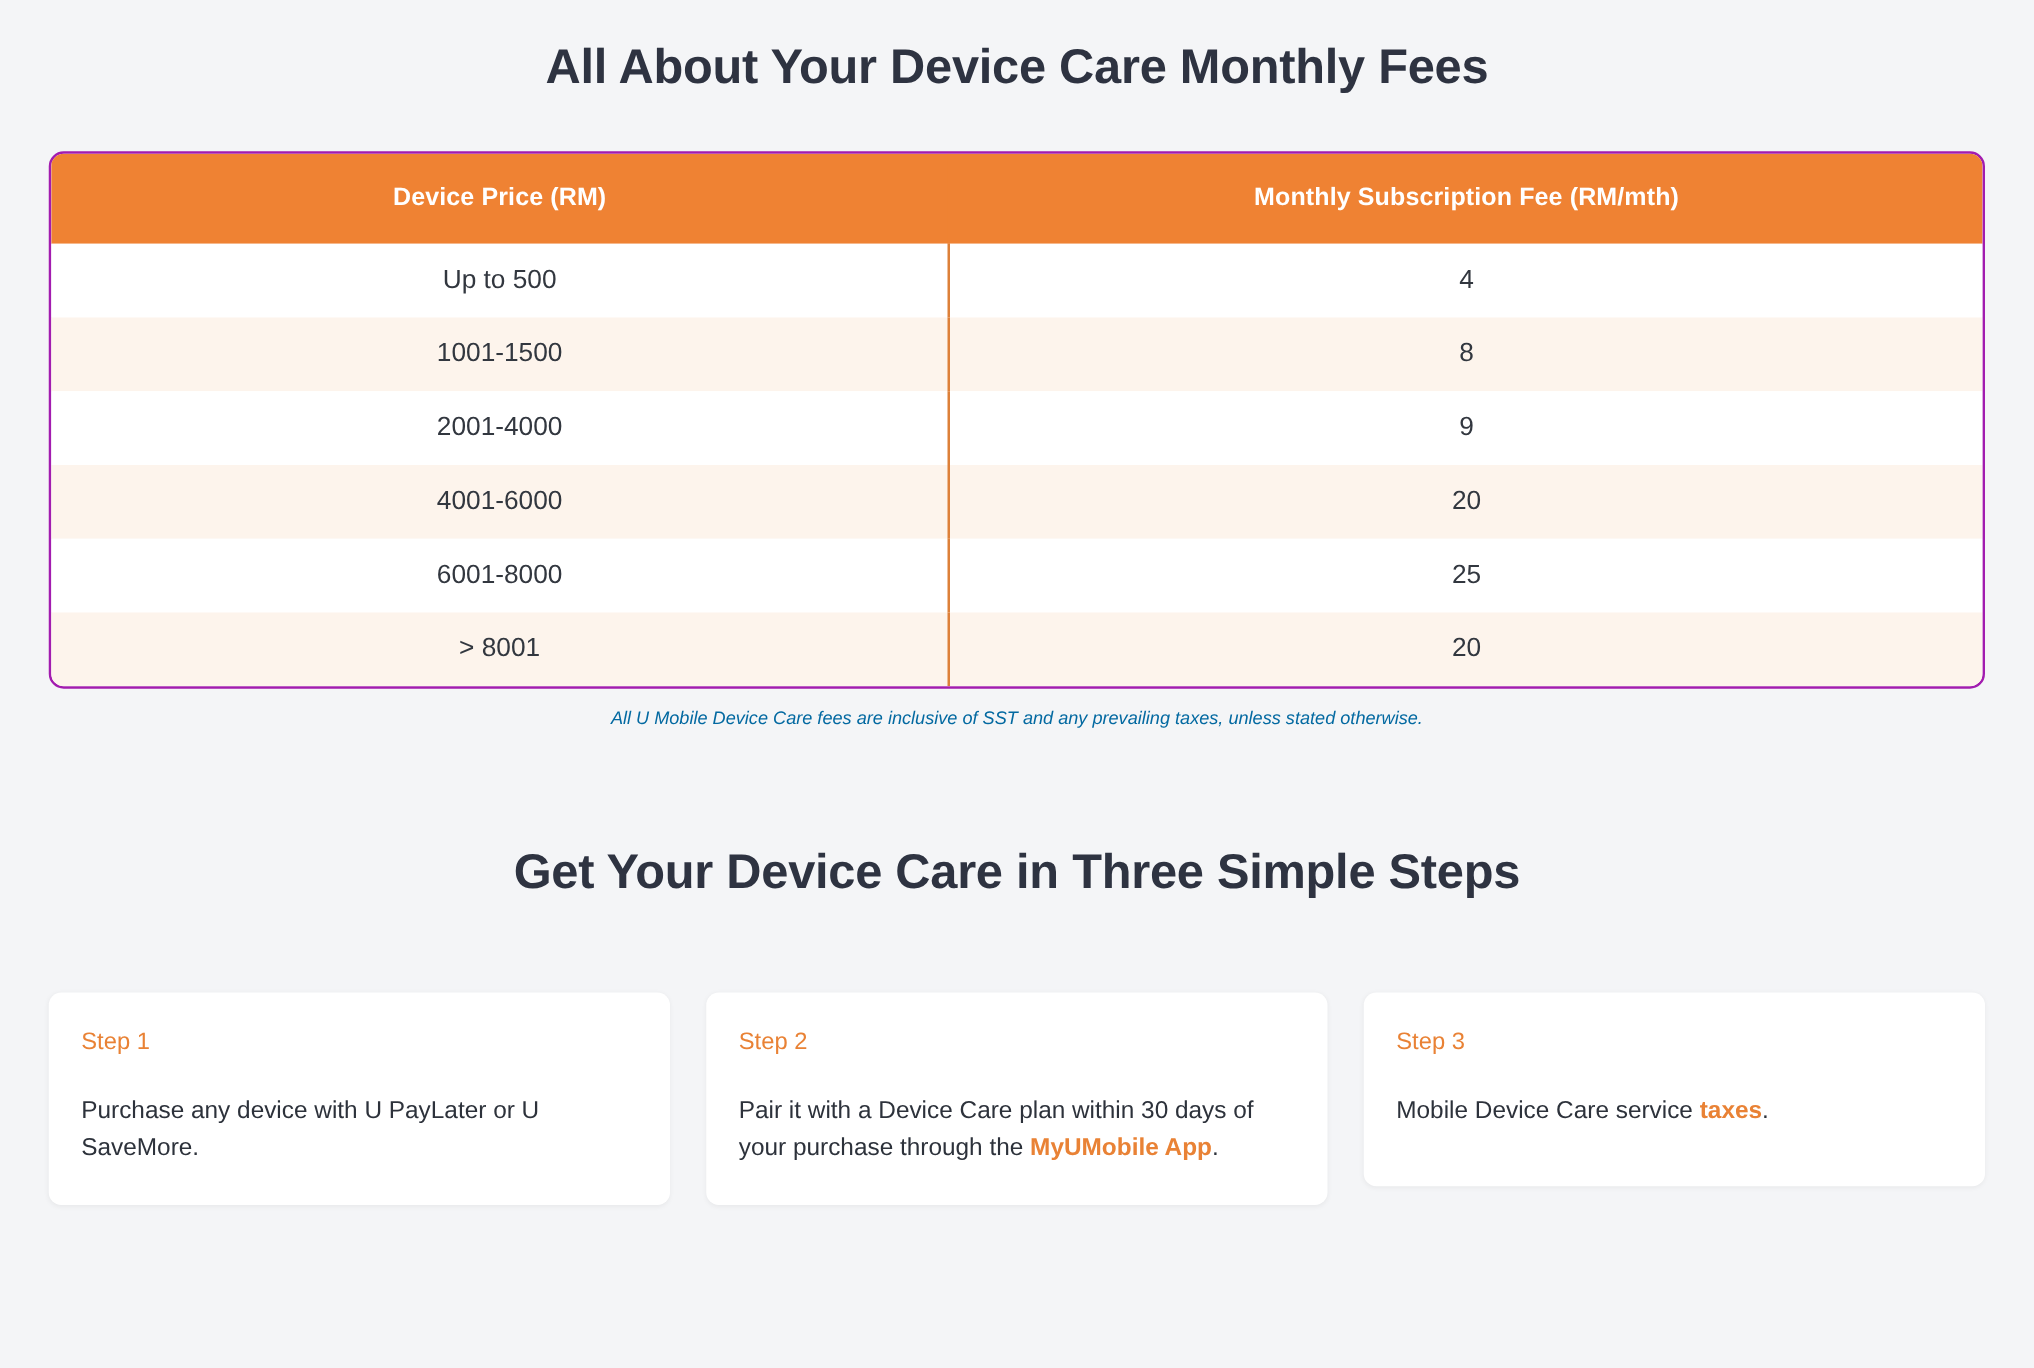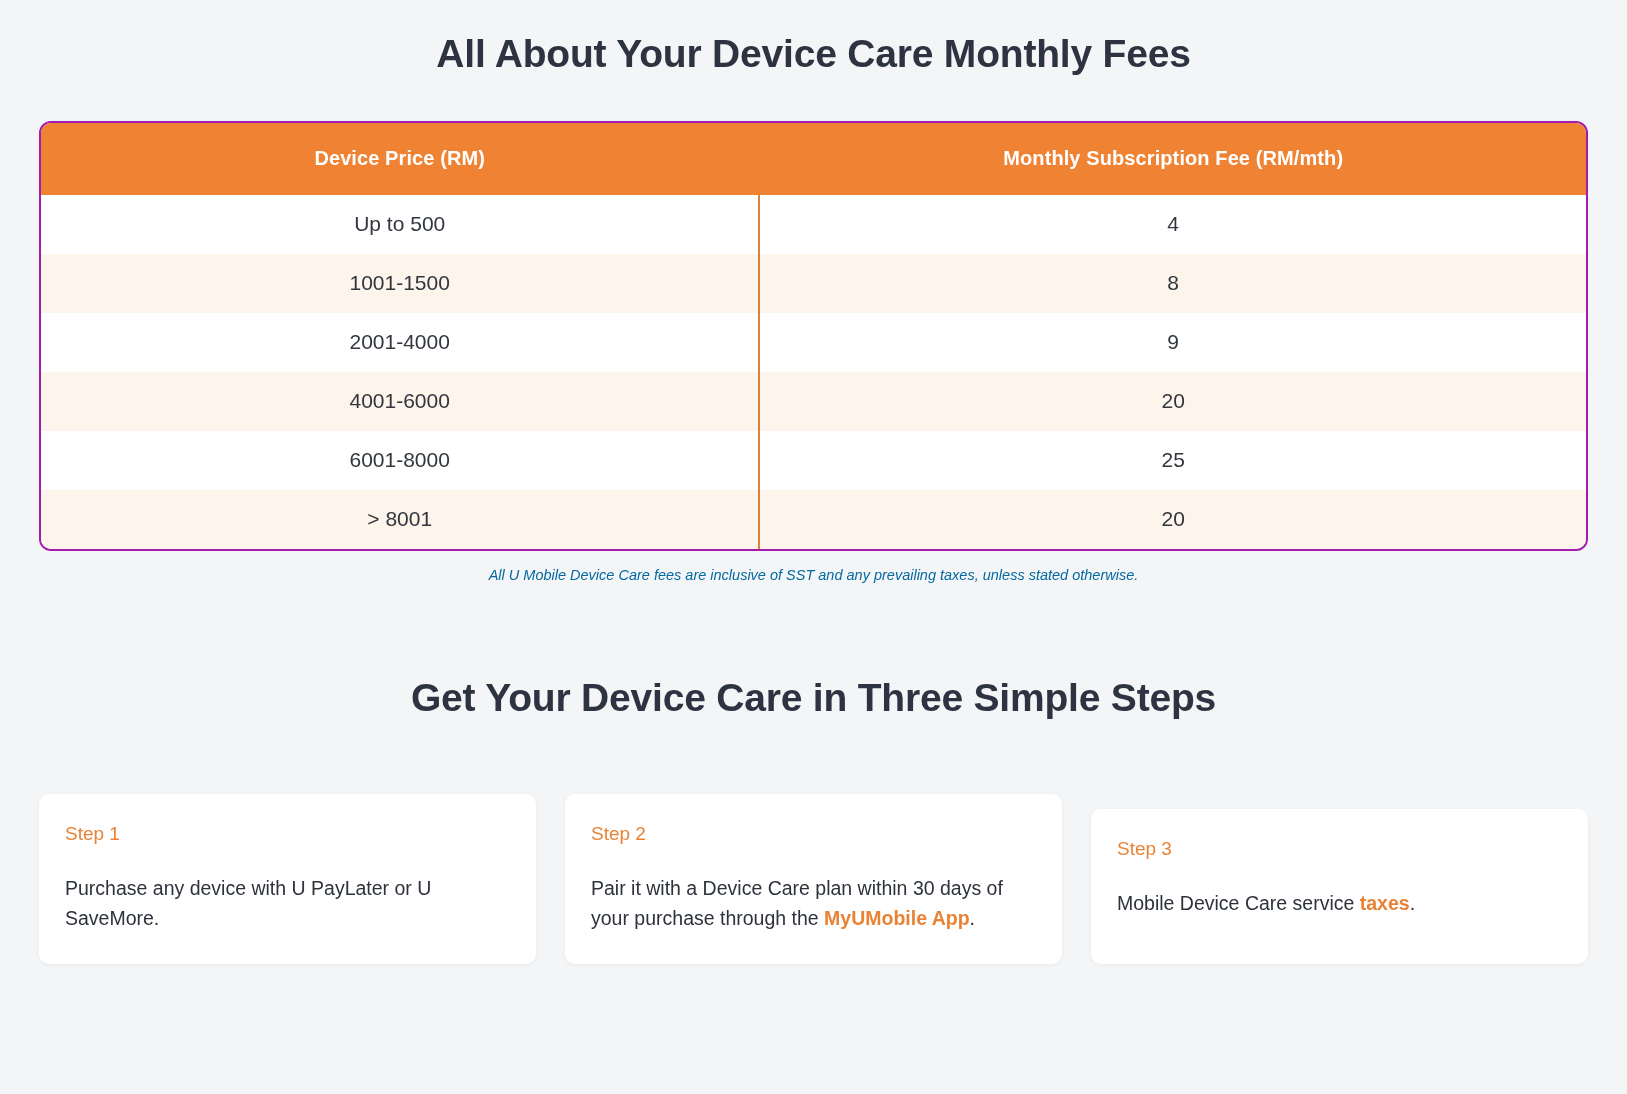--- a/index.html
+++ b/index.html
@@ -81,21 +81,21 @@
     color: #0369a1;
     margin-top: 16px;
   }
 
   
   .steps-row {
     display: flex;
     gap: 29px;
     width: 1549px;
     margin: 74px auto 0 auto;
-    align-items: flex-end;
+    align-items: flex-start;
   }
 
   .step-card {
     flex: 1 1 0;
     background: #ffffff;
     border-radius: 10px;
     padding: 29px 26px 30px 26px;
     min-height: 155px;
     box-shadow: 0 1px 4px rgba(0,0,0,0.05);
   }

